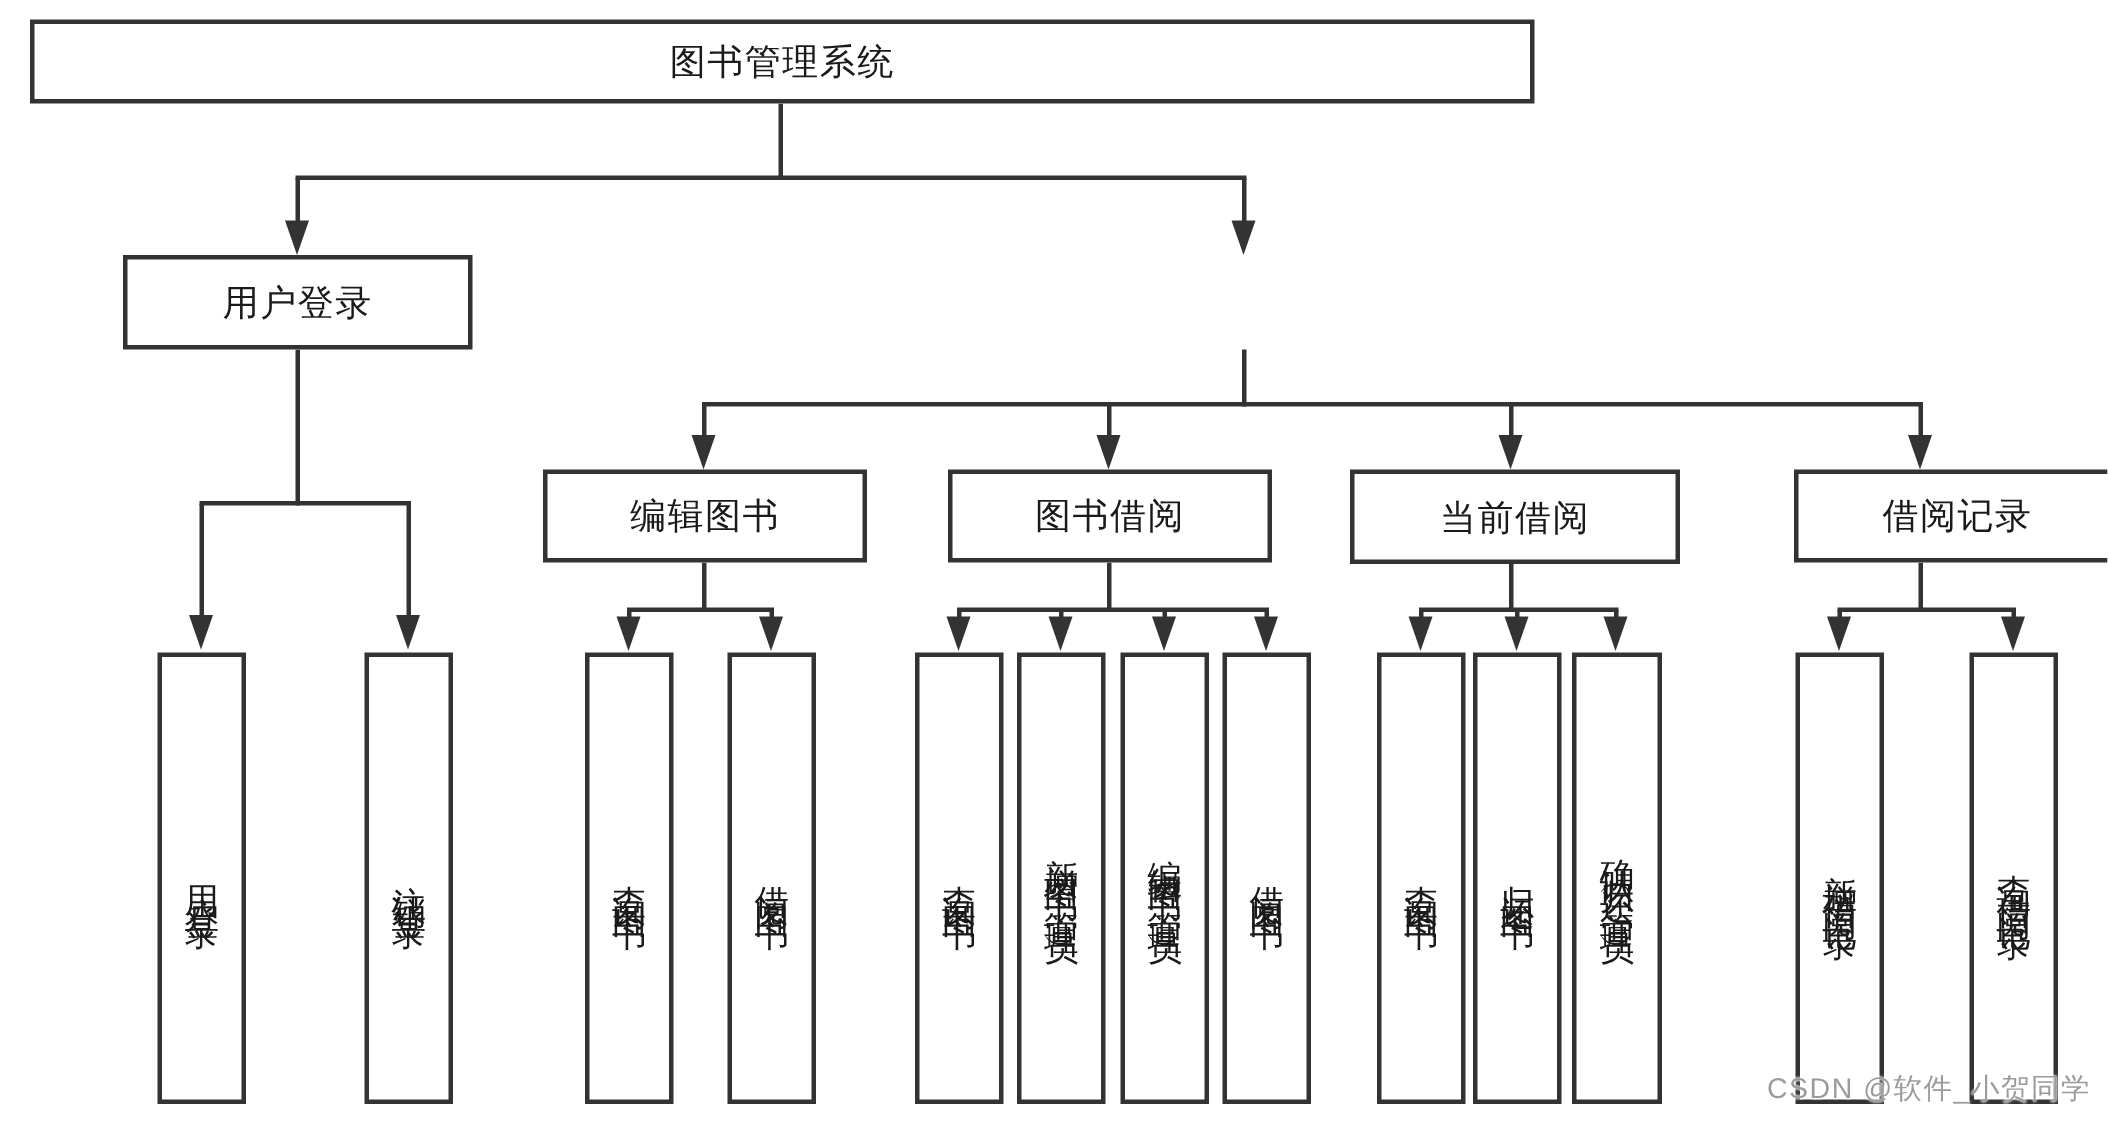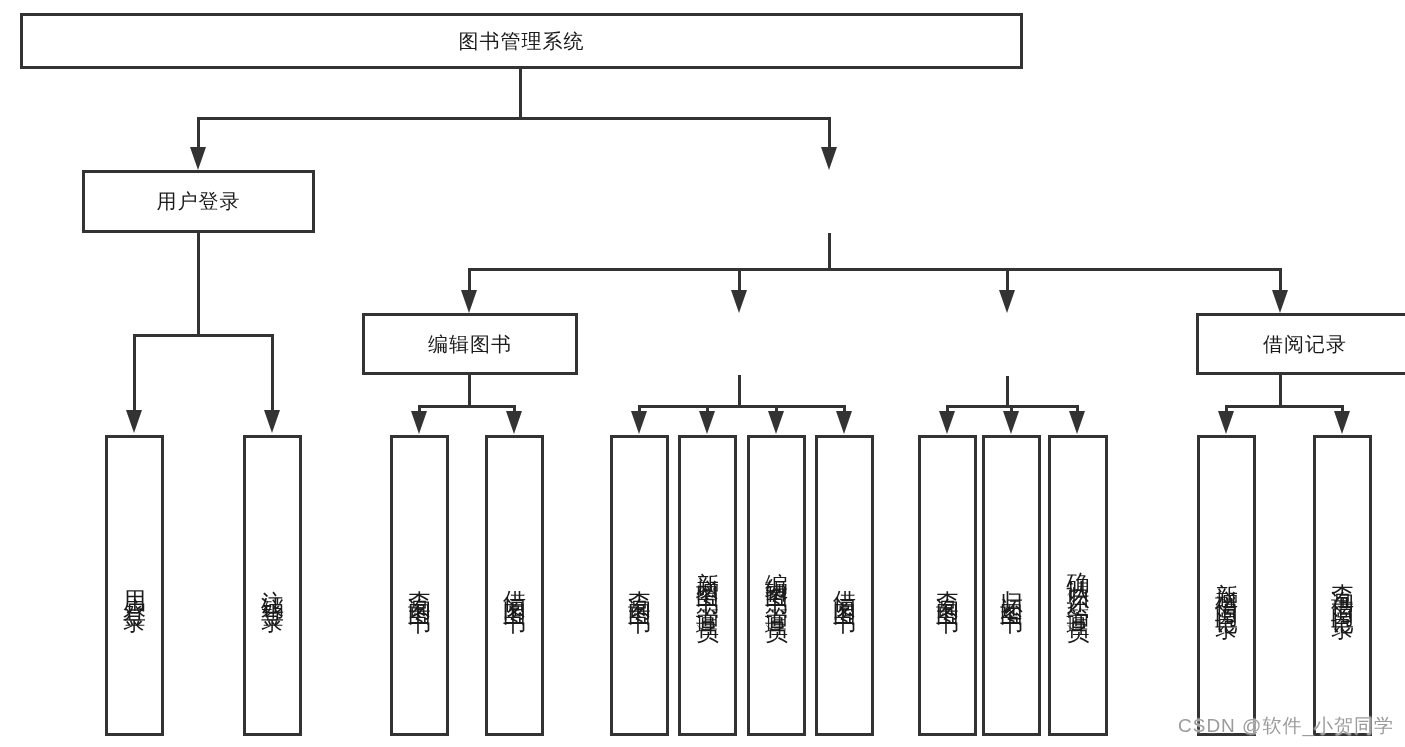--- a/index.html
+++ b/index.html
@@ -1,20 +1,20 @@
 <!DOCTYPE html>
 <html lang="zh"><head>
 <meta charset="utf-8">
 <style>
   html,body{margin:0;padding:0;background:#ffffff;}
   body{font-family:"Liberation Sans","DejaVu Sans",sans-serif;}
   #canvas{position:relative;width:1405px;height:747px;background:#ffffff;overflow:hidden;}
   .node{position:absolute;background:#fff;border:3px solid #333;box-sizing:border-box;
         display:flex;align-items:center;justify-content:center;
-        font-size:20px;color:#1a1a1a;letter-spacing:1px;z-index:2;}
+        font-size:24px;color:#1a1a1a;letter-spacing:1px;z-index:2;}
   .leaf{position:absolute;background:#fff;border:3px solid #333;box-sizing:border-box;
         display:flex;align-items:center;justify-content:center;z-index:2;}
   .leaf span{writing-mode:vertical-rl;text-orientation:mixed;font-size:23px;
         letter-spacing:7px;color:#1a1a1a;line-height:1;}
   .vline{position:absolute;width:3px;background:#333;z-index:1;}
   .hline{position:absolute;height:3px;background:#333;z-index:1;}
   .arrow{position:absolute;width:0;height:0;z-index:1;
         border-left:8px solid transparent;border-right:8px solid transparent;
         border-top:23px solid #333;}
   .watermark{position:absolute;left:1178px;top:713px;font-size:19px;color:#9b9b9b;
@@ -24,20 +24,22 @@
 </head>
 <body>
 
 <div id="canvas">
 
   <div class="node" style="left:20px;top:13px;width:1003px;height:56px;">图书管理系统</div>
 
   <div class="node" style="left:82px;top:170px;width:233px;height:63px;">用户登录</div>
 
   <div class="node" style="left:362px;top:313px;width:216px;height:62px;">编辑图书</div>
+  <div class="node" style="left:632px;top:313px;width:216px;height:62px;">图书借阅</div>
+  <div class="node" style="left:900px;top:313px;width:220px;height:63px;">当前借阅</div>
   <div class="node" style="left:1196px;top:313px;width:218px;height:62px;">借阅记录</div>
 
   <div class="leaf" style="left:105px;top:435px;width:59px;height:301px;">
     <span>用户登录</span>
     </div>
   <div class="leaf" style="left:243px;top:435px;width:59px;height:301px;">
     <span>注销登录</span>
     </div>
 
   <div class="leaf" style="left:390px;top:435px;width:59px;height:301px;">

